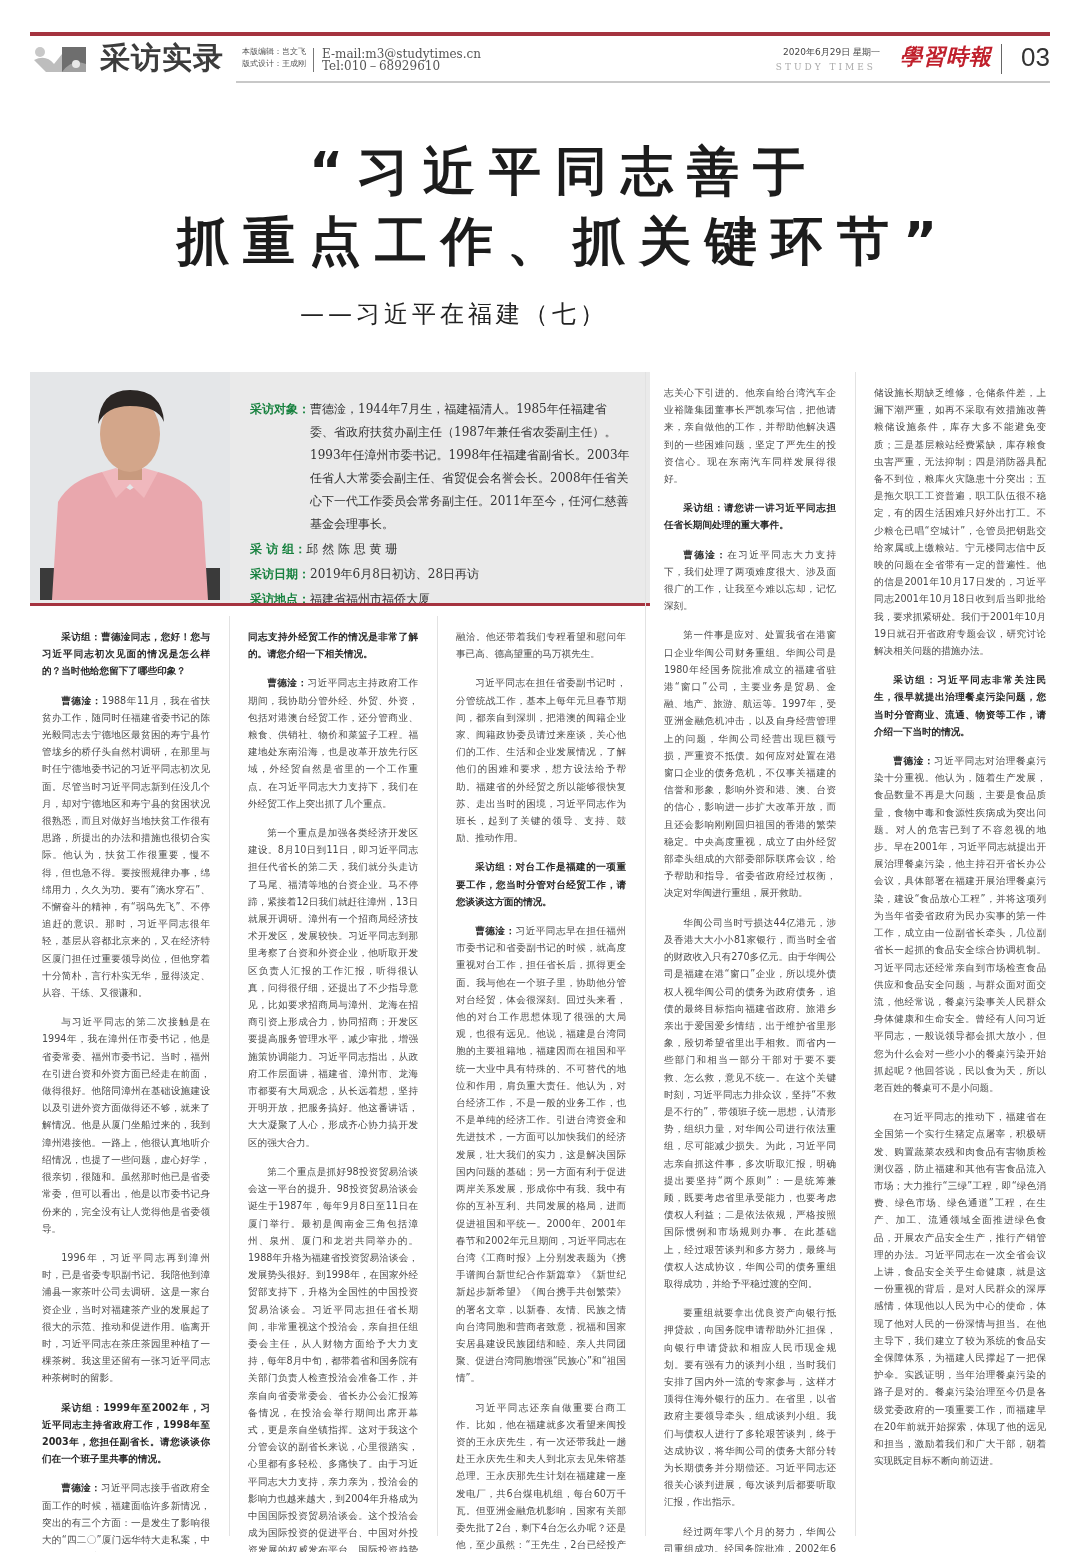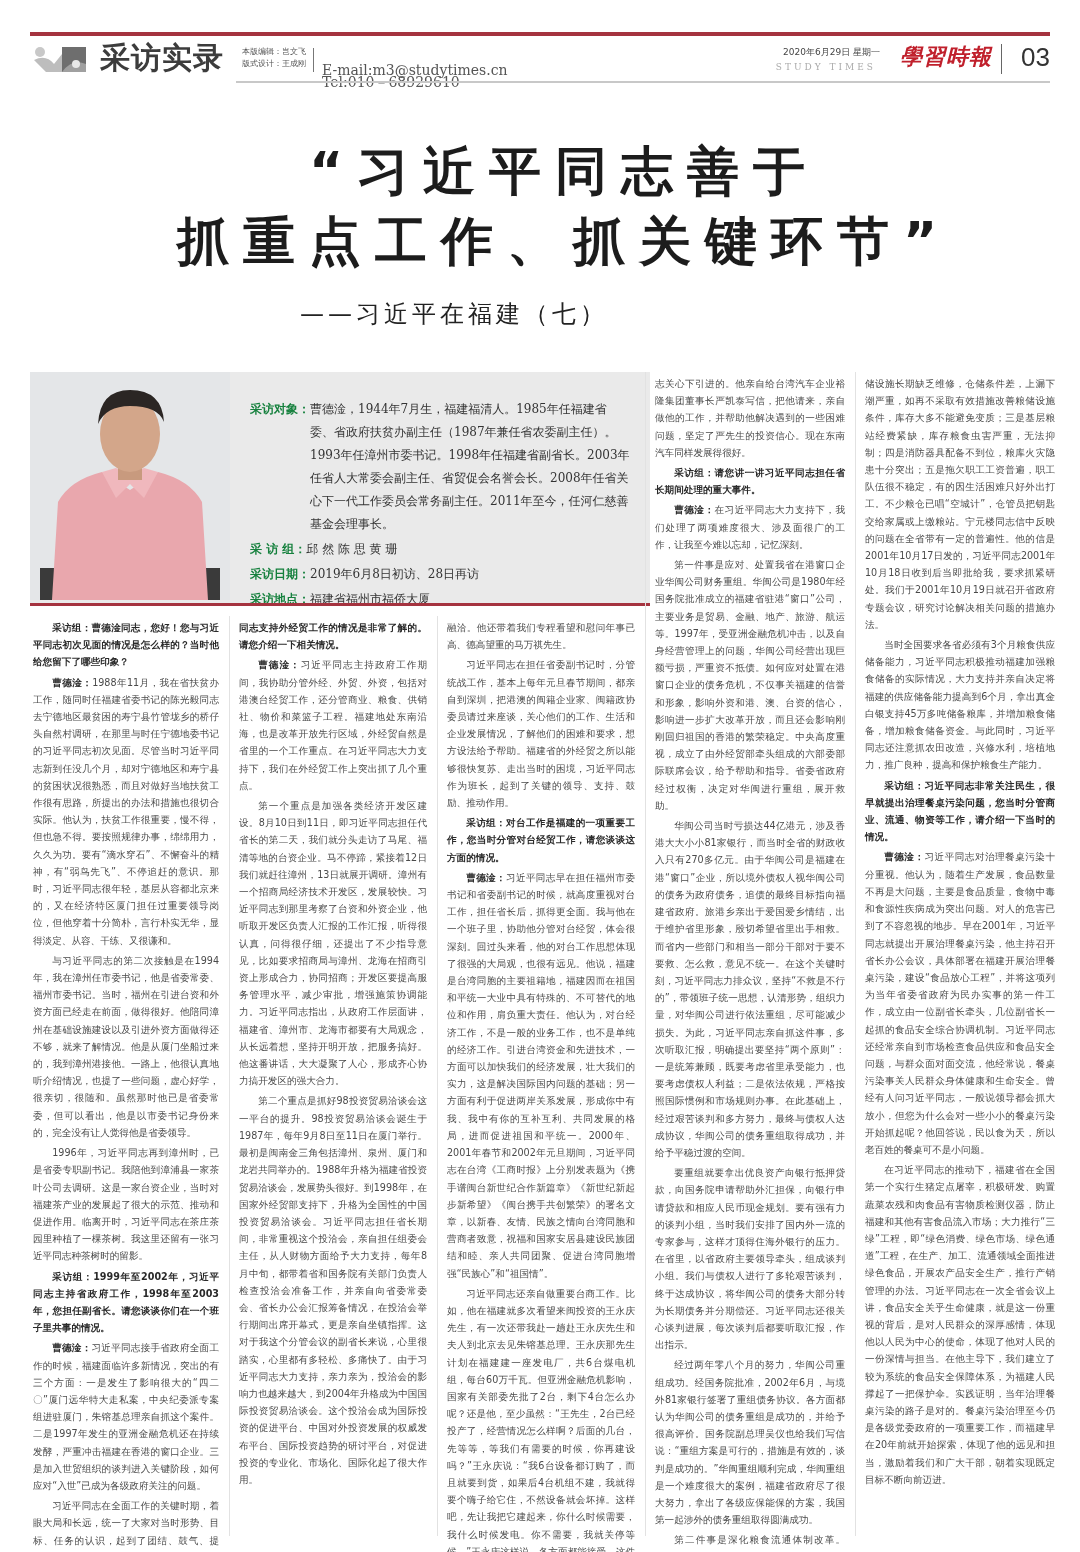--- a/index.html
+++ b/index.html
@@ -3,41 +3,41 @@
 <meta charset="utf-8">
 <style>
   html,body{margin:0;padding:0;background:#fff;}
   body{width:1080px;height:1552px;position:relative;overflow:hidden;font-family:"DejaVu Sans",sans-serif;color:#3a3a3a;}
   .topline{position:absolute;left:30px;top:32px;width:1020px;height:4px;background:#a5333f;}
   .header{position:absolute;left:30px;top:38px;width:1020px;height:42px;}
   .logo{position:absolute;left:2px;top:6px;width:56px;height:30px;}
   .section-title{position:absolute;left:70px;top:0;font-size:30px;font-weight:bold;color:#3c3c3c;letter-spacing:1px;line-height:40px;font-family:"DejaVu Sans",sans-serif;}
   .editors{position:absolute;left:212px;top:8px;font-size:8px;line-height:12px;color:#555;font-family:"DejaVu Serif",serif;}
   .vsep{position:absolute;left:283px;top:10px;width:1px;height:24px;background:#777;}
-  .contact{position:absolute;left:292px;top:26px;font-size:14px;line-height:12px;color:#555;font-family:"DejaVu Serif",serif;}
+  .contact{position:absolute;left:292px;top:10px;font-size:12px;line-height:12px;color:#555;font-family:"DejaVu Serif",serif;}
   .dateline{position:absolute;right:170px;top:8px;font-size:9px;color:#444;text-align:left;}
   .studytimes{position:absolute;right:174px;top:24px;font-size:9px;color:#aaa;letter-spacing:3px;font-family:"DejaVu Serif",serif;}
   .masthead{position:absolute;right:58px;top:4px;font-size:22px;color:#c0202c;font-weight:bold;font-family:"DejaVu Serif",serif;font-style:italic;letter-spacing:1px;}
   .pagesep{position:absolute;right:48px;top:6px;width:1px;height:30px;background:#666;}
   .pageno{position:absolute;right:0;top:4px;font-size:26px;color:#333;font-family:"Liberation Sans",sans-serif;margin-left:8px;}
   .bottomline{position:absolute;left:236px;top:81px;width:814px;height:2px;background:#c8c8c8;}
 
   .headline{position:absolute;left:0;top:136px;width:1080px;text-align:center;font-size:52px;font-weight:bold;color:#1c1c1c;letter-spacing:14px;line-height:70px;font-family:"DejaVu Sans",sans-serif;padding-left:24px;}
   .subhead{position:absolute;left:0;top:298px;width:908px;text-align:center;font-size:24px;color:#222;letter-spacing:4px;}
 
   .profile{position:absolute;left:30px;top:372px;width:620px;height:232px;background:#eaeaea;}
   .photo{position:absolute;left:30px;top:372px;width:200px;height:228px;background:#e6e8ea;overflow:hidden;}
   .profile-text{position:absolute;left:250px;top:398px;width:380px;font-size:12px;line-height:23px;color:#333;font-family:"DejaVu Serif",serif;}
   .pl{font-weight:bold;font-family:"DejaVu Sans",sans-serif;color:#15803d;}
   .prow{display:flex;margin-bottom:2px;}
   .prow .pv{flex:1;}
   .redrule{position:absolute;left:30px;top:603px;width:620px;height:3px;background:#a5333f;}
 
   .col{position:absolute;font-size:9.6px;line-height:17.2px;color:#4a4a4a;text-align:justify;font-family:"DejaVu Sans",sans-serif;}
-  .col p{margin:3px;text-indent:2em;}
+  .col p{margin:12px;text-indent:2em;}
   .col p.q{font-weight:bold;color:#2a2a2a;}
   .col .sp{font-weight:bold;color:#2a2a2a;}
   .c1{left:30px;top:616px;width:192px;}
   .c2{left:236px;top:616px;width:194px;}
   .c3{left:444px;top:616px;width:194px;}
   .c4{left:652px;top:372px;width:196px;}
   .c5{left:862px;top:372px;width:196px;}
   .vrule{position:absolute;width:1px;background:#e2e2e2;}
 </style>
 </head>
@@ -140,17 +140,16 @@
     <p class="q">采访组：请您讲一讲习近平同志担任省长期间处理的重大事件。</p>
     <p><span class="sp">曹德淦：</span><span>在习近平同志大力支持下，我们处理了两项难度很大、涉及面很广的工作，让我至今难以忘却，记忆深刻。</span></p>
     <p><span>第一件事是应对、处置我省在港窗口企业华闽公司财务重组。华闽公司是1980年经国务院批准成立的福建省驻港“窗口”公司，主要业务是贸易、金融、地产、旅游、航运等。1997年，受亚洲金融危机冲击，以及自身经营管理上的问题，华闽公司经营出现巨额亏损，严重资不抵债。如何应对处置在港窗口企业的债务危机，不仅事关福建的信誉和形象，影响外资和港、澳、台资的信心，影响进一步扩大改革开放，而且还会影响刚刚回归祖国的香港的繁荣稳定。中央高度重视，成立了由外经贸部牵头组成的六部委部际联席会议，给予帮助和指导。省委省政府经过权衡，决定对华闽进行重组，展开救助。</span></p>
     <p><span>华闽公司当时亏损达44亿港元，涉及香港大大小小81家银行，而当时全省的财政收入只有270多亿元。由于华闽公司是福建在港“窗口”企业，所以境外债权人视华闽公司的债务为政府债务，追债的最终目标指向福建省政府。旅港乡亲出于爱国爱乡情结，出于维护省里形象，殷切希望省里出手相救。而省内一些部门和相当一部分干部对于要不要救、怎么救，意见不统一。在这个关键时刻，习近平同志力排众议，坚持“不救是不行的”，带领班子统一思想，认清形势，组织力量，对华闽公司进行依法重组，尽可能减少损失。为此，习近平同志亲自抓这件事，多次听取汇报，明确提出要坚持“两个原则”：一是统筹兼顾，既要考虑省里承受能力，也要考虑债权人利益；二是依法依规，严格按照国际惯例和市场规则办事。在此基础上，经过艰苦谈判和多方努力，最终与债权人达成协议，华闽公司的债务重组取得成功，并给予平稳过渡的空间。</span></p>
     <p><span>要重组就要拿出优良资产向银行抵押贷款，向国务院申请帮助外汇担保，向银行申请贷款和相应人民币现金规划。要有强有力的谈判小组，当时我们安排了国内外一流的专家参与，这样才顶得住海外银行的压力。在省里，以省政府主要领导牵头，组成谈判小组。我们与债权人进行了多轮艰苦谈判，终于达成协议，将华闽公司的债务大部分转为长期债务并分期偿还。习近平同志还很关心谈判进展，每次谈判后都要听取汇报，作出指示。</span></p>
     <p><span>经过两年零八个月的努力，华闽公司重组成功。经国务院批准，2002年6月，与境外81家银行签署了重组债务协议。各方面都认为华闽公司的债务重组是成功的，并给予很高评价。国务院副总理吴仪也给我们写信说：“重组方案是可行的，措施是有效的，谈判是成功的。”华闽重组顺利完成，华闽重组是一个难度很大的案例，福建省政府尽了很大努力，拿出了各级应保能保的方案，我国第一起涉外的债务重组取得圆满成功。</span></p>
     <p><span>第二件事是深化粮食流通体制改革。1998年，朱镕基总理亲自部署，全国推行粮食流通体制改革，这也是我分管工作中难度很大的一项。因为那几年，全国国有粮食经营企业年年亏损达三四百亿元，到1997年，全国国有粮食经营亏损挂账累计达1200多亿元，当时全国财政收入才8000多亿元，已经不堪重负。粮食企业职工多年来工资已经停发或拖欠，国有粮食企业的问题已经成为全国的“白条”现象。福建的情况也是一样。</span></p>
   </div>
 <div class="col c5">
     <p style="text-indent: 0px;"><span>储设施长期缺乏维修，仓储条件差，上漏下潮严重，如再不采取有效措施改善粮储设施条件，库存大多不能避免变质；三是基层粮站经费紧缺，库存粮食虫害严重，无法抑制；四是消防器具配备不到位，粮库火灾隐患十分突出；五是拖欠职工工资普遍，职工队伍很不稳定，有的因生活困难只好外出打工。不少粮仓已唱“空城计”，仓管员把钥匙交给家属或上缴粮站。宁元楼同志信中反映的问题在全省带有一定的普遍性。他的信是2001年10月17日发的，习近平同志2001年10月18日收到后当即批给我，要求抓紧研处。我们于2001年10月19日就召开省政府专题会议，研究讨论解决相关问题的措施办法。</span></p>
-    <p><span>当时全国要求各省必须有3个月粮食供应储备能力，习近平同志积极推动福建加强粮食储备的实际情况，大力支持并亲自决定将福建的供应储备能力提高到6个月，拿出真金白银支持45万多吨储备粮库，并增加粮食储备，增加粮食储备资金。与此同时，习近平同志还注意抓农田改造，兴修水利，培植地力，推广良种，提高和保护粮食生产能力。</span></p>
     <p class="q">采访组：习近平同志非常关注民生，很早就提出治理餐桌污染问题，您当时分管商业、流通、物资等工作，请介绍一下当时的情况。</p>
     <p><span class="sp">曹德淦：</span><span>习近平同志对治理餐桌污染十分重视。他认为，随着生产发展，食品数量不再是大问题，主要是食品质量，食物中毒和食源性疾病成为突出问题。对人的危害已到了不容忽视的地步。早在2001年，习近平同志就提出开展治理餐桌污染，他主持召开省长办公会议，具体部署在福建开展治理餐桌污染，建设“食品放心工程”，并将这项列为当年省委省政府为民办实事的第一件工作，成立由一位副省长牵头，几位副省长一起抓的食品安全综合协调机制。习近平同志还经常亲自到市场检查食品供应和食品安全问题，与群众面对面交流，他经常说，餐桌污染事关人民群众身体健康和生命安全。曾经有人问习近平同志，一般说领导都会抓大放小，但您为什么会对一些小小的餐桌污染开始抓起呢？他回答说，民以食为天，所以老百姓的餐桌可不是小问题。</span></p>
     <p><span>在习近平同志的推动下，福建省在全国第一个实行生猪定点屠宰，积极研发、购置蔬菜农残和肉食品有害物质检测仪器，防止福建和其他有害食品流入市场；大力推行“三绿”工程，即“绿色消费、绿色市场、绿色通道”工程，在生产、加工、流通领域全面推进绿色食品，开展农产品安全生产，推行产销管理的办法。习近平同志在一次全省会议上讲，食品安全关乎生命健康，就是这一份重视的背后，是对人民群众的深厚感情，体现他以人民为中心的使命，体现了他对人民的一份深情与担当。在他主导下，我们建立了较为系统的食品安全保障体系，为福建人民撑起了一把保护伞。实践证明，当年治理餐桌污染的路子是对的。餐桌污染治理至今仍是各级党委政府的一项重要工作，而福建早在20年前就开始探索，体现了他的远见和担当，激励着我们和广大干部，朝着实现既定目标不断向前迈进。</span></p>
   </div>
 
 </body></html>

